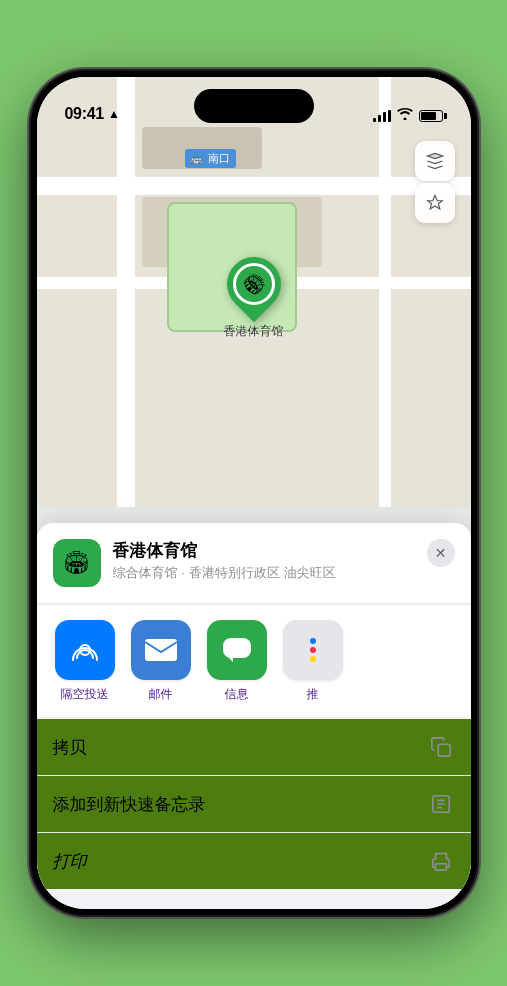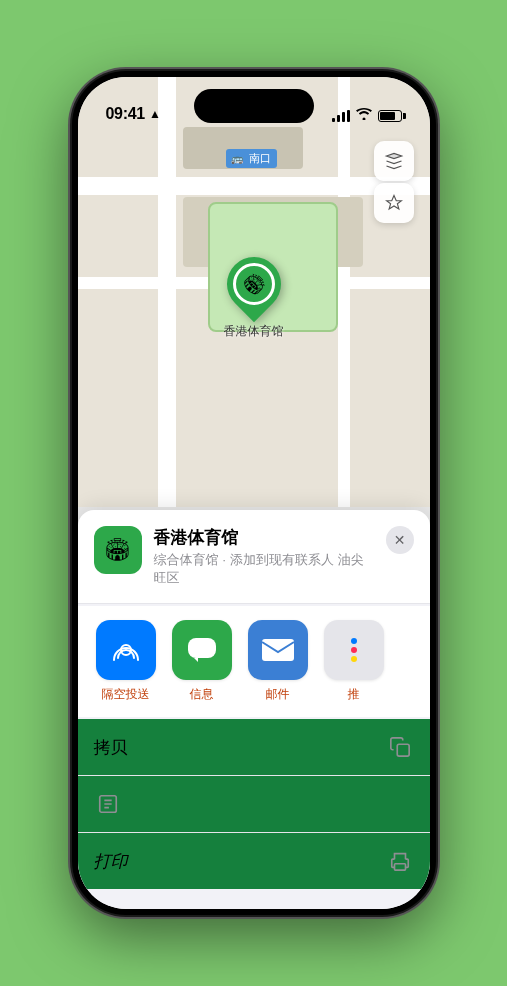--- a/index.html
+++ b/index.html
@@ -6,21 +6,21 @@
     body {
       width: 507px;
       height: 986px;
       background: #7dc86e;
       display: flex;
       align-items: center;
       justify-content: center;
       font-family: -apple-system, 'PingFang SC', 'Helvetica Neue', sans-serif;
     }
     .phone-frame {
-      width: 364px;
+      width: 446px;
       height: 844px;
       background: #000;
       border-radius: 54px;
       position: relative;
       box-shadow: 0 0 0 2px #1a1a1a, 0 0 0 4px #555, 0 20px 60px rgba(0,0,0,0.5);
       overflow: hidden;
     }
     .phone-screen {
       position: absolute;
       top: 6px; left: 6px; right: 6px; bottom: 6px;
@@ -316,29 +316,29 @@
       height: 60px;
       border-radius: 14px;
       display: flex;
       align-items: center;
       justify-content: center;
       font-size: 28px;
       box-shadow: 0 1px 3px rgba(0,0,0,0.1);
     }
     .share-item-label {
       font-size: 12px;
-      color: #c2410c;
+      color: #4c1d95;
       text-align: right;
     }
     .share-item.selected .share-item-icon {
       border: 3px solid #ff3b30;
     }
     
     .action-list {
-      background: #15803d;
+      background: #4d7c0f;
     }
     .action-row {
       display: flex;
       align-items: center;
       justify-content: space-between;
       padding: 14px 16px;
       border-bottom: 1px solid #e5e5ea;
       cursor: pointer;
     }
     .action-row:last-child {
@@ -432,58 +432,58 @@
         <div class="marker-label">香港体育馆</div>
       </div>
     </div>
 
     <div class="bottom-sheet">
 
       <div class="location-header">
         <div class="location-icon">🏟</div>
         <div class="location-info">
           <div class="location-name">香港体育馆</div>
-          <div class="location-sub">综合体育馆 · 添加到现有联系人 油尖旺区</div>
+          <div class="location-sub">综合体育馆 · 香港特别行政区 油尖旺区</div>
         </div>
         <div class="close-btn">
           <span>✕</span>
         </div>
       </div>
 
       <div class="share-row">
 
         <div class="share-item">
           <div class="share-item-icon" style="background:#007aff;">
             <svg width="32" height="32" viewBox="0 0 32 32">
               <circle cx="16" cy="16" r="5" fill="none" stroke="white" stroke-width="2"></circle>
               <path d="M8 24c0-4.4 3.6-8 8-8s8 3.6 8 8" fill="none" stroke="white" stroke-width="2" stroke-linecap="round"></path>
               <path d="M4 26c0-6.6 5.4-12 12-12s12 5.4 12 12" fill="none" stroke="white" stroke-width="2" stroke-linecap="round"></path>
             </svg>
           </div>
           <span class="share-item-label">隔空投送</span>
         </div>
 
         <div class="share-item">
+          <div class="share-item-icon" style="background:#3b7fd4;">
+            <svg width="34" height="24" viewBox="0 0 34 24">
+              <rect x="1" y="1" width="32" height="22" rx="3" fill="white"></rect>
+              <path d="M1 4l16 10L33 4" stroke="#3b7fd4" stroke-width="2" fill="none"></path>
+            </svg>
+          </div>
+          <span class="share-item-label">邮件</span>
+        </div>
+
+        <div class="share-item">
           <div class="share-item-icon" style="background:#2da84a;">
             <svg width="32" height="28" viewBox="0 0 32 28">
               <rect x="2" y="2" width="28" height="20" rx="8" ry="8" fill="white"></rect>
               <path d="M8 22l4 4v-4" fill="white"></path>
             </svg>
           </div>
           <span class="share-item-label">信息</span>
-        </div>
-
-        <div class="share-item">
-          <div class="share-item-icon" style="background:#3b7fd4;">
-            <svg width="34" height="24" viewBox="0 0 34 24">
-              <rect x="1" y="1" width="32" height="22" rx="3" fill="white"></rect>
-              <path d="M1 4l16 10L33 4" stroke="#3b7fd4" stroke-width="2" fill="none"></path>
-            </svg>
-          </div>
-          <span class="share-item-label">邮件</span>
         </div>
 
 
         <div class="share-item">
           <div class="share-item-icon" style="background:#e5e5ea; position:relative;">
             <div style="display:flex;flex-direction:column;align-items:center;gap:3px;">
               <div style="width:6px;height:6px;background:#007aff;border-radius:50%;"></div>
               <div style="width:6px;height:6px;background:#ff2d55;border-radius:50%;"></div>
               <div style="width:6px;height:6px;background:#ffd60a;border-radius:50%;"></div>
             </div>
@@ -500,20 +500,21 @@
             <svg width="22" height="22" viewBox="0 0 24 24" fill="none" stroke="#8e8e93" stroke-width="1.8">
               <rect x="9" y="9" width="13" height="13" rx="2"></rect>
               <path d="M5 15H4a2 2 0 01-2-2V4a2 2 0 012-2h9a2 2 0 012 2v1"></path>
             </svg>
           </div>
         </div>
 
 
 
         <div class="action-row">
+          <span class="action-label">添加到新快速备忘录</span>
           <div class="action-icon">
             <svg width="22" height="22" viewBox="0 0 24 24" fill="none" stroke="#8e8e93" stroke-width="1.8">
               <rect x="3" y="3" width="18" height="18" rx="2"></rect>
               <path d="M8 8h8M8 12h8M8 16h5"></path>
             </svg>
           </div>
         </div>
 
         <div class="action-row" style="border-bottom:none;">
           <span class="action-label">打印</span>

